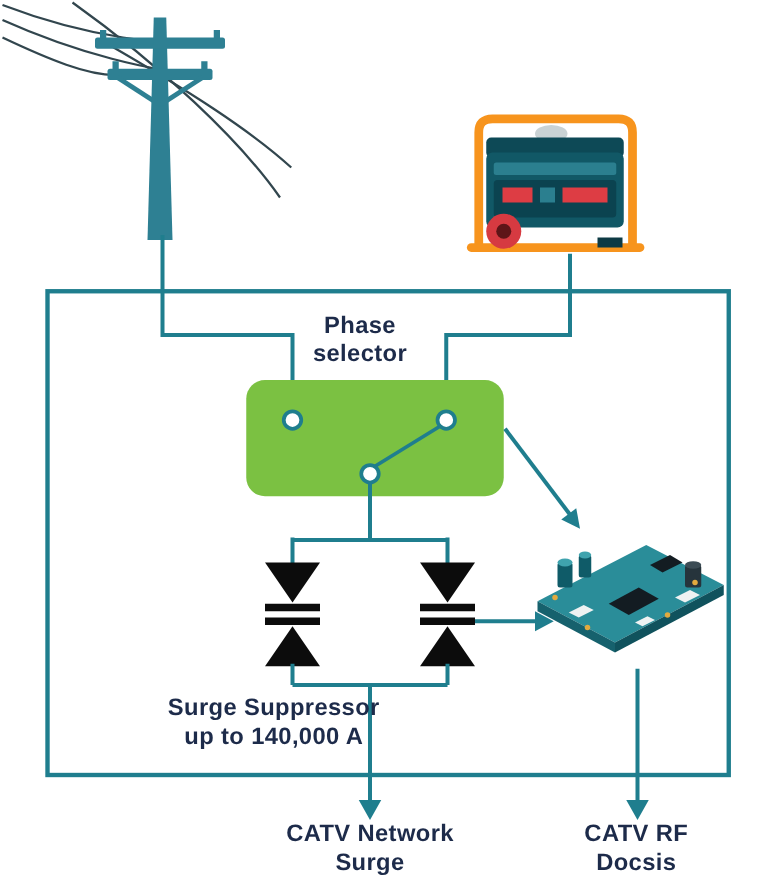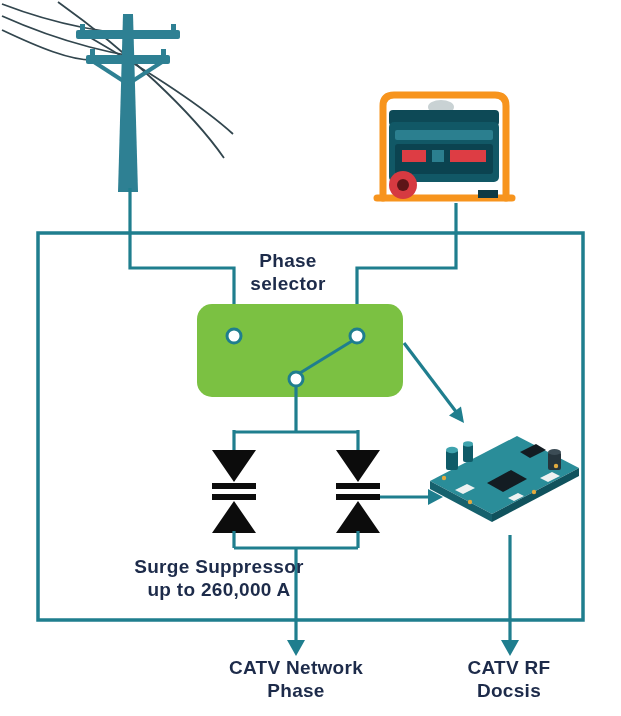--- a/index.html
+++ b/index.html
@@ -127,20 +127,20 @@
 
     <line class="tealLine" x1="510" y1="535" x2="510" y2="642"></line>
     <polygon class="tealFill" points="501,640 519,640 510,656"></polygon>
   </svg>
 
   <div class="label" style="left:188px;top:250px;width:200px;">Phase
 selector</div>
 
 
   <div class="label" style="left:99px;top:556px;width:240px;">Surge Suppressor
-up to 260,000 A</div>
+up to 140,000 A</div>
 
   <div class="label" style="left:196px;top:657px;width:200px;">CATV Network
-Phase</div>
+Surge</div>
 
   <div class="label" style="left:409px;top:657px;width:200px;">CATV RF
 Docsis</div>
 </div>
 
 </body></html>

